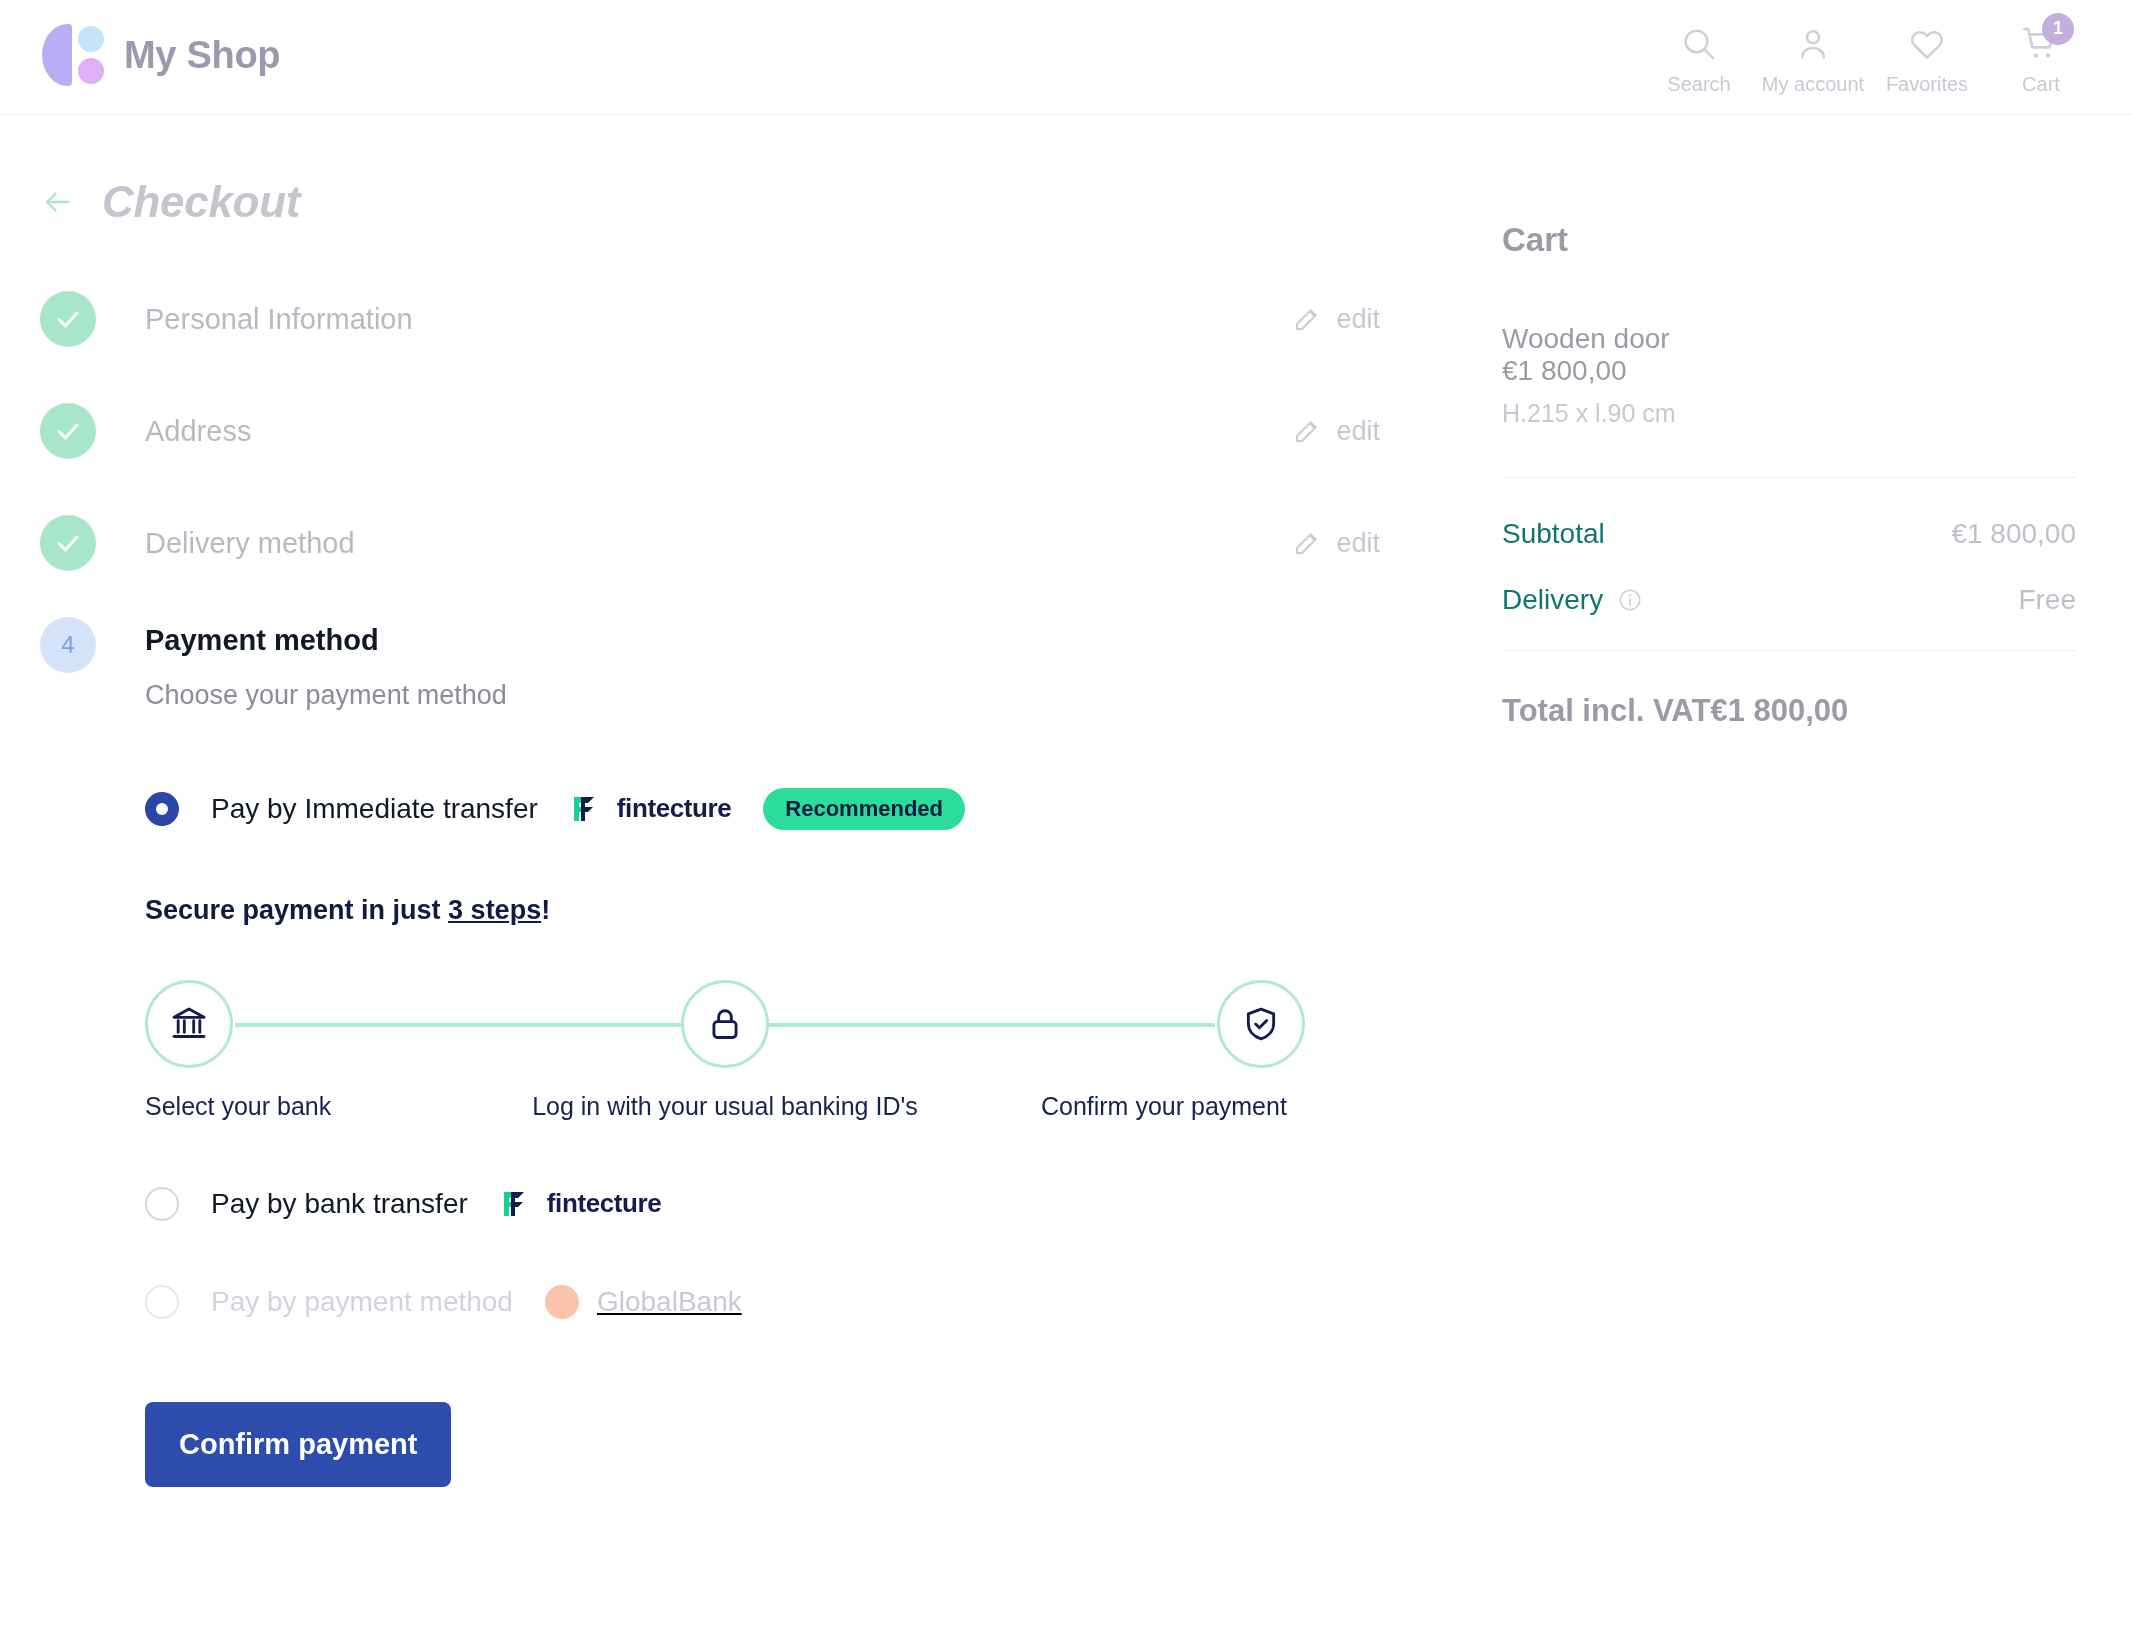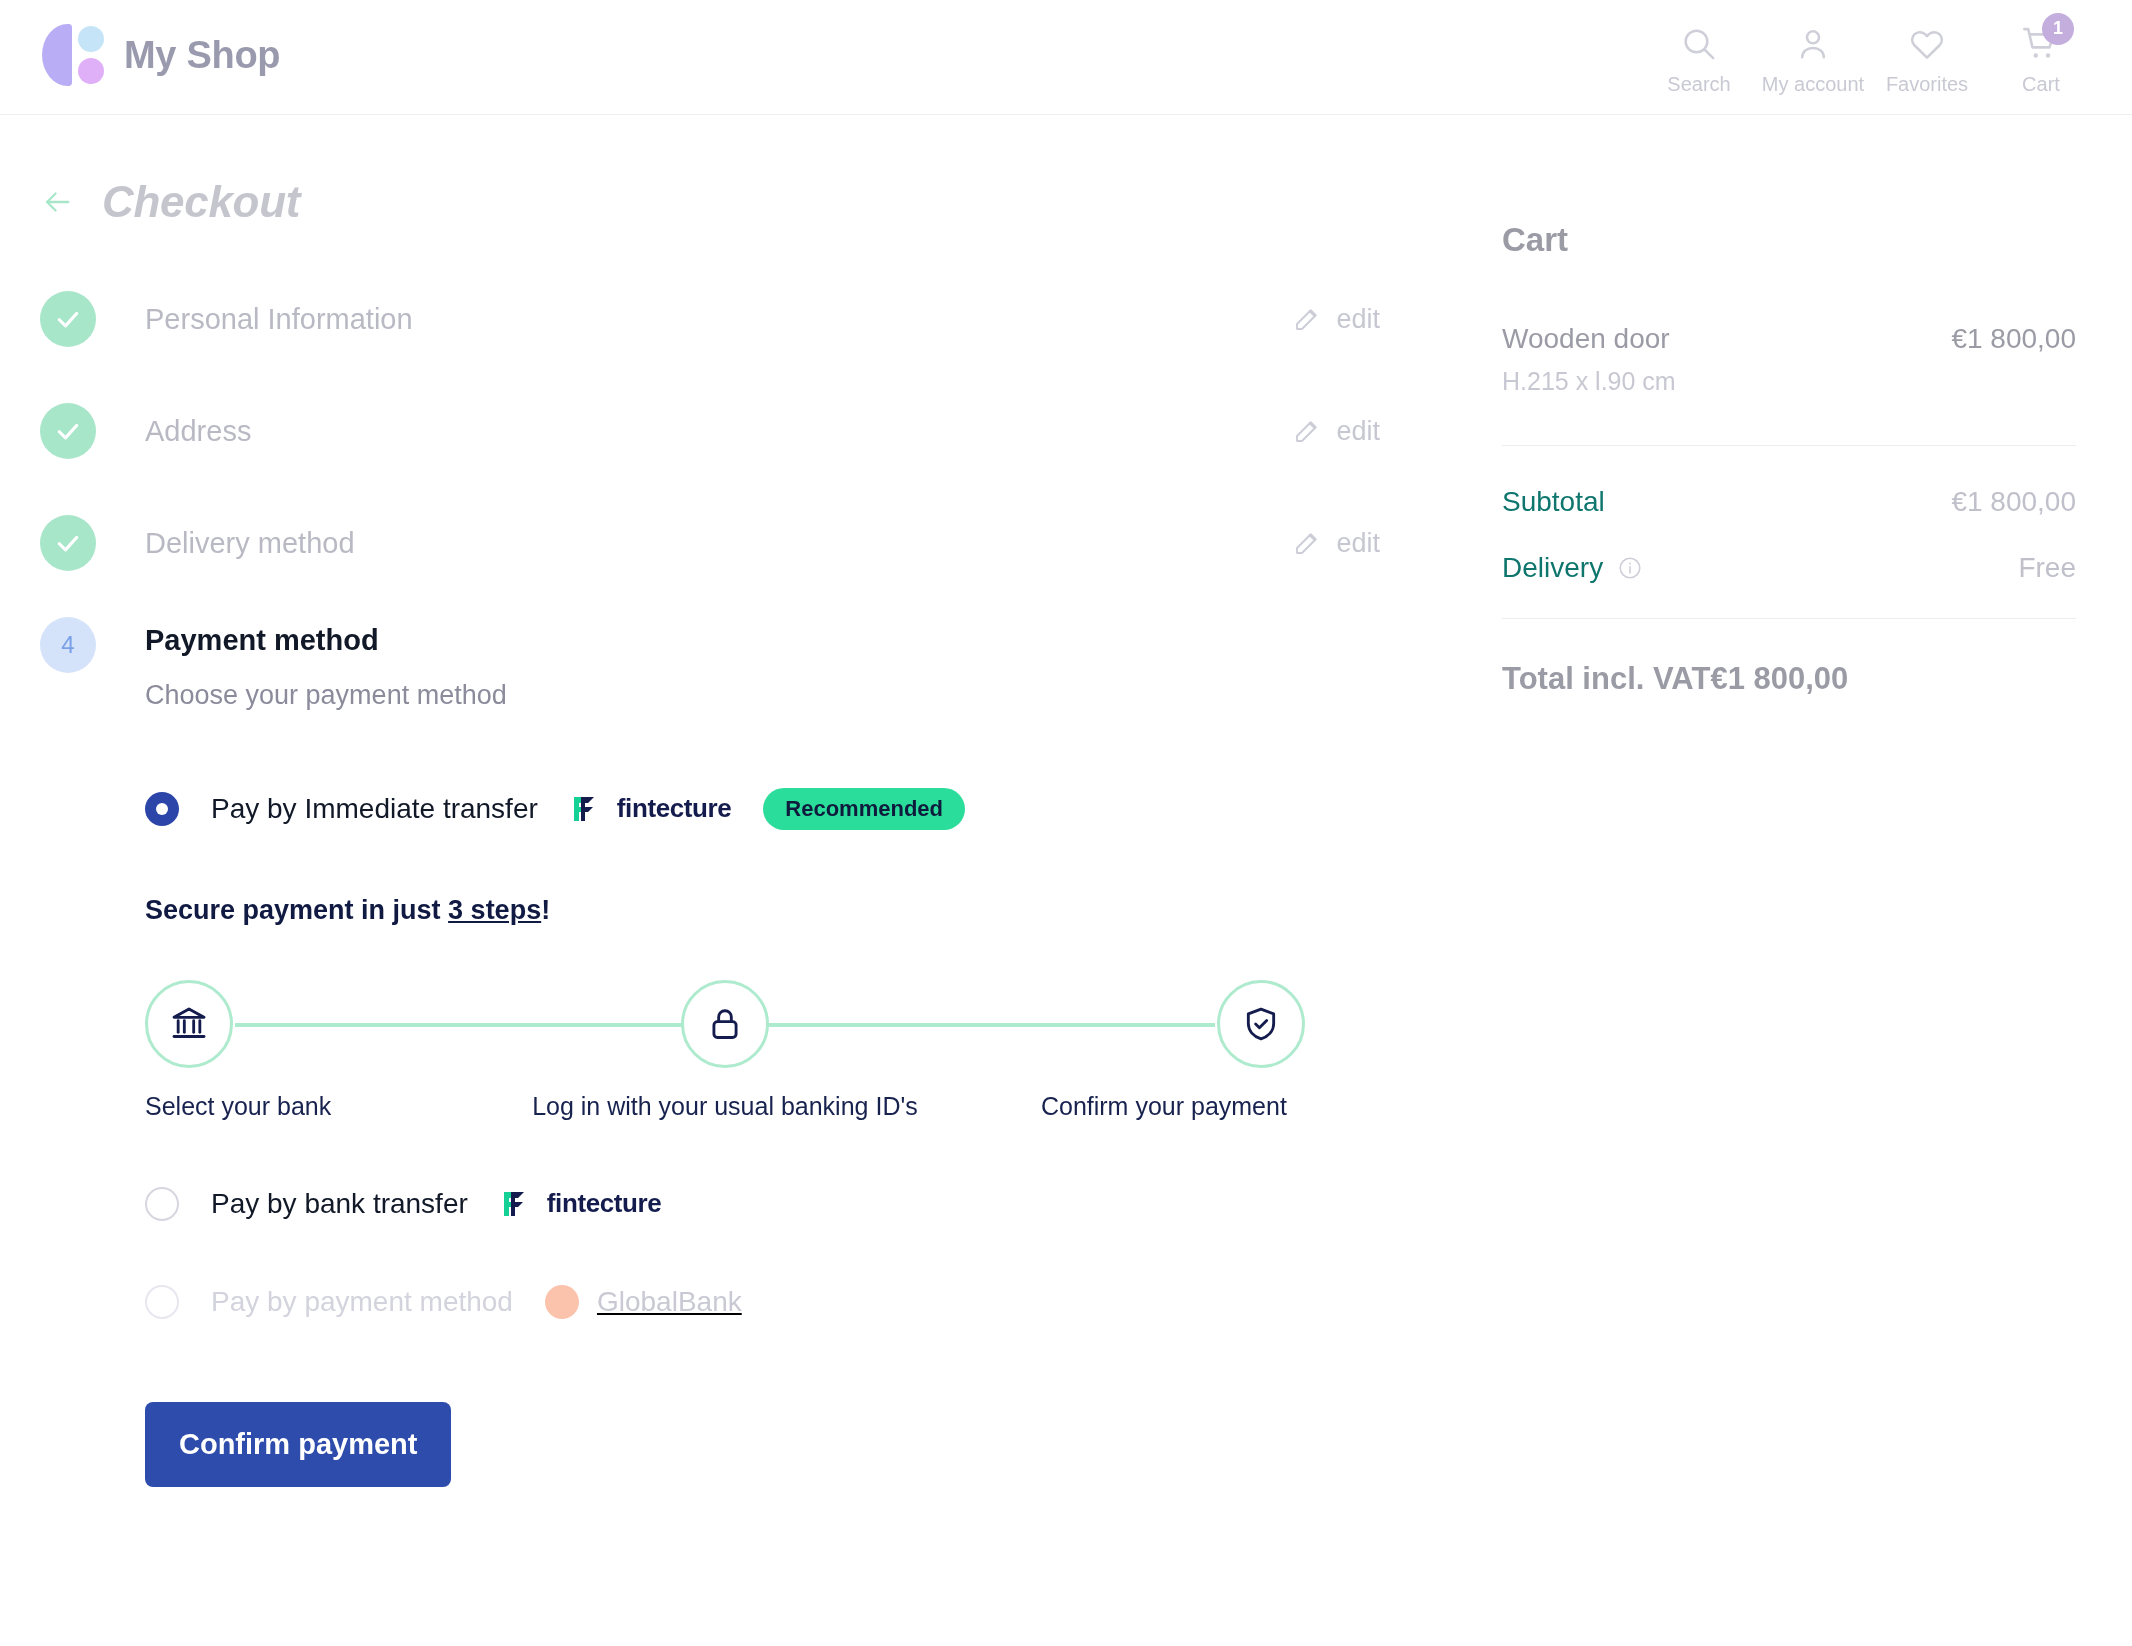--- a/index.html
+++ b/index.html
@@ -352,21 +352,22 @@
   
   .cart-title {
     font-size: 33px;
     font-weight: bold;
     color: #9b9ba6;
     margin-bottom: 64px;
   }
   .cart-line {
     display: flex;
     justify-content: space-between;
-    align-items: flex-end;
+    align-items: flex-start;
+    flex-direction: column;
   }
   .cart-item-name {
     font-size: 28px;
     color: #9b9ba6;
   }
   .cart-item-price {
     font-size: 28px;
     color: #9b9ba6;
   }
   .cart-item-desc {

